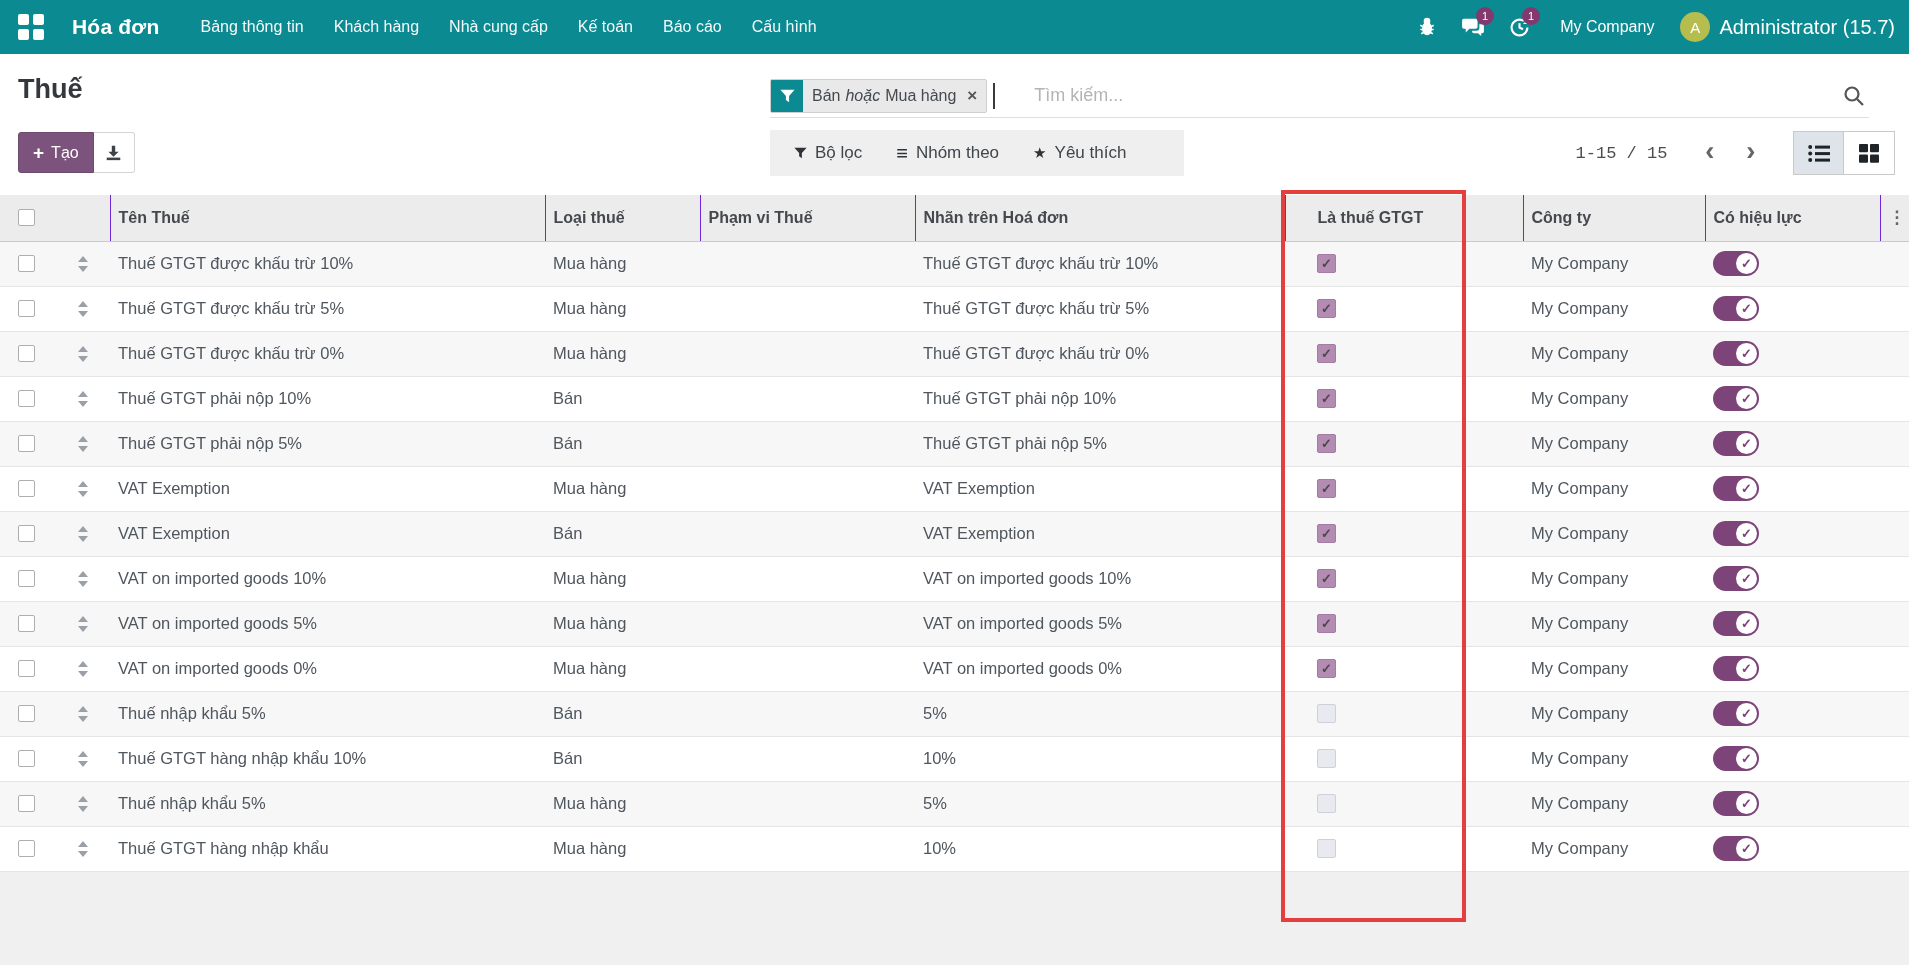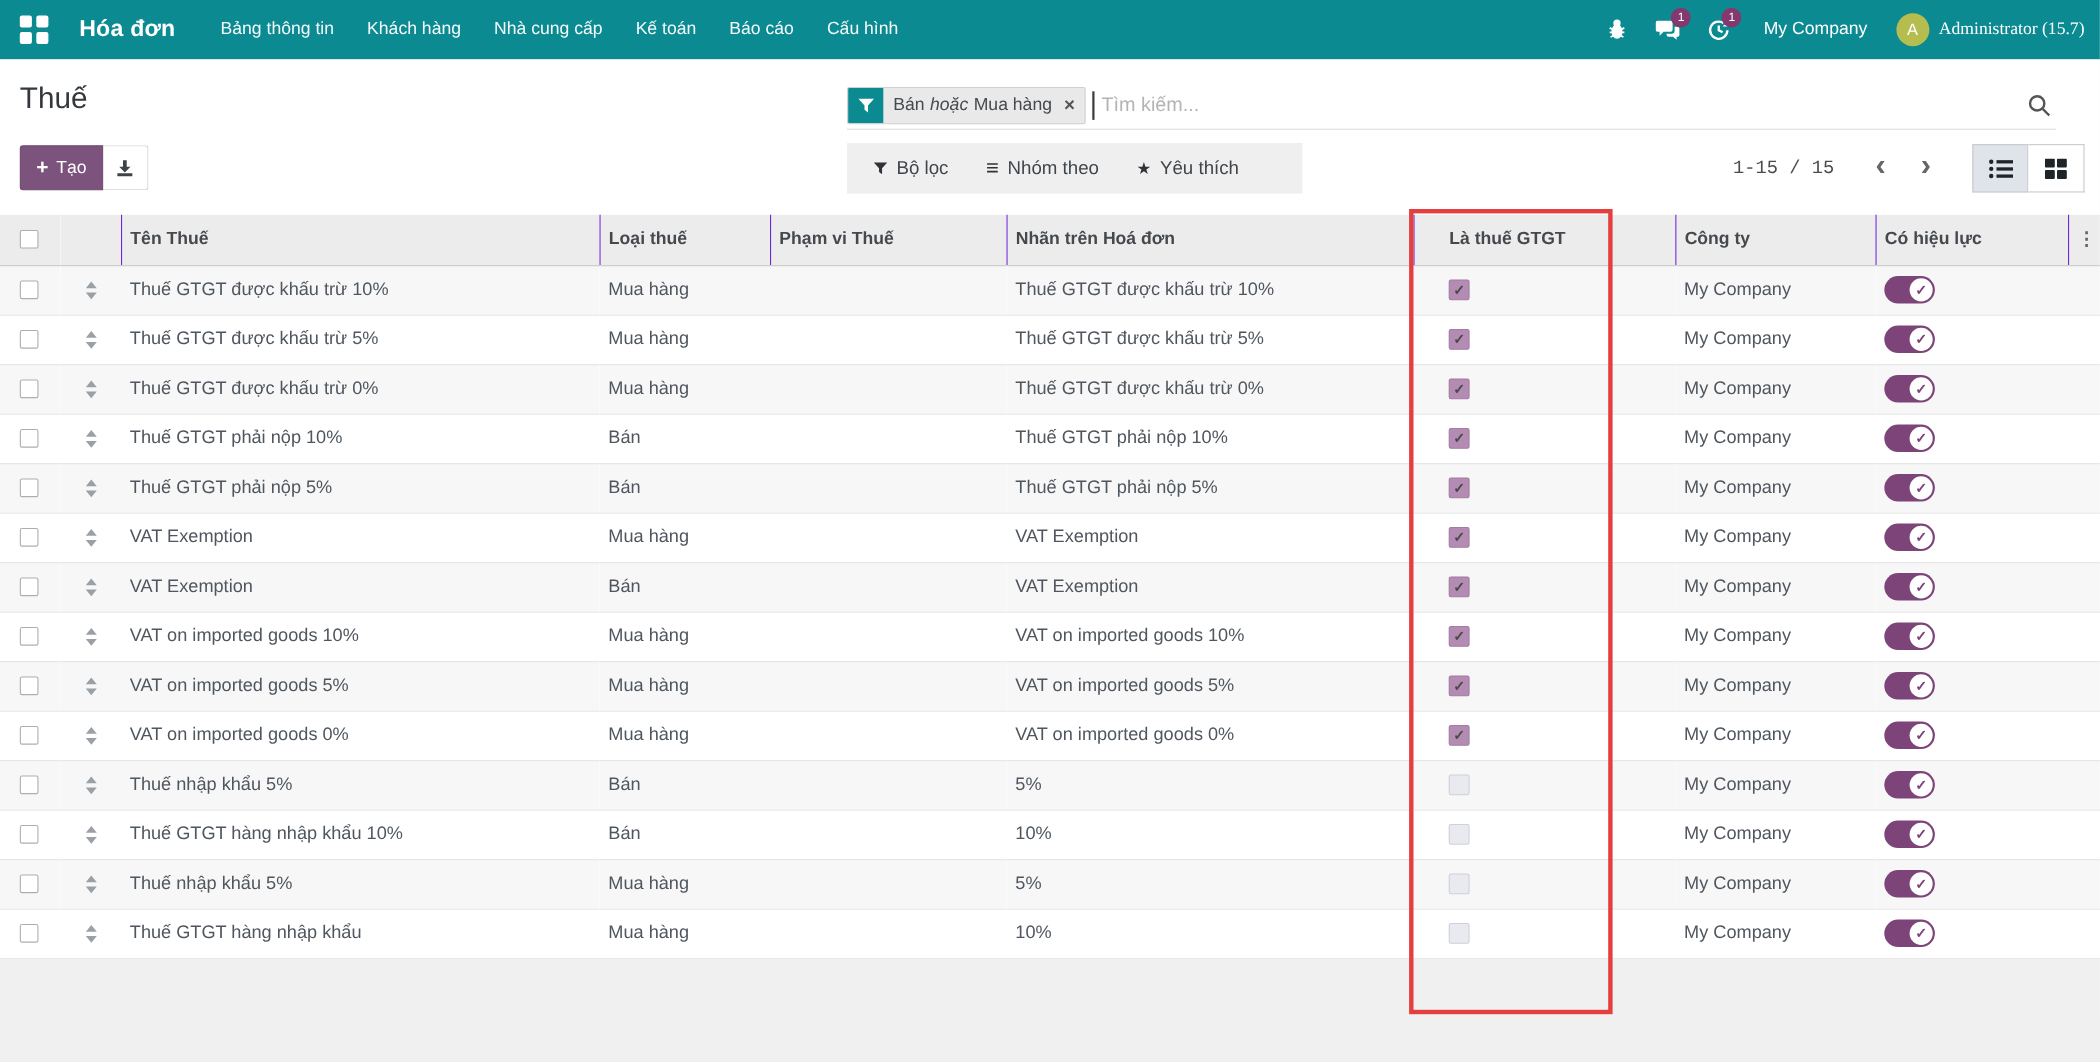--- a/index.html
+++ b/index.html
@@ -21,32 +21,32 @@
   .brand { font-size:21px; font-weight:bold; margin:0 26px 0 22px; letter-spacing:.2px; cursor:pointer;}
   .menu { display:flex; align-items:flex-end; height:100%; }
   .menu .mitem { font-size:16px; padding:0 15px; height:100%; display:flex; align-items:center; cursor:pointer; color:rgba(255,255,255,.96); white-space:nowrap;}
   .spacer { flex:1; }
   .systray { display:flex; align-items:center; gap:8px; }
   .tray-icon { position:relative; width:38px; height:38px; display:flex; align-items:center; justify-content:center; cursor:pointer;}
   .badge { position:absolute; top:-1px; right:-2px; min-width:18px; height:18px; border-radius:9px; background:#83396d; color:#fff; font-size:11px; display:flex; align-items:center; justify-content:center; padding:0 4px;}
   .company-label { font-size:16px; margin:0 18px 0 14px; cursor:pointer; white-space:nowrap;}
   .userblock { display:flex; align-items:center; cursor:pointer; }
   .avatar { width:30px; height:30px; border-radius:50%; background:#b5bd4f; color:#fff; display:flex; align-items:center; justify-content:center; font-size:15px; margin-right:9px;}
-  .username { font-size:16px; white-space:nowrap;font-family:Liberation Serif, serif;}
+  .username { font-size:20px; white-space:nowrap;}
   
   .control { position:relative; height:141px; background:#fff; }
-  .page-title { position:absolute; left:18px; top:20px; font-size:27px; font-weight:400; color:#33383d;}
+  .page-title { position:absolute; left:18px; top:20px; font-size:27px; font-weight:700; color:#33383d;}
   .searchbar { position:absolute; left:770px; right:40px; top:22px; height:42px; display:flex; align-items:center; border-bottom:1px solid #dedede; padding-bottom:2px;}
   .facet { display:flex; align-items:stretch; border:1px solid #cfcfcf; background:#e9e9e9; border-radius:2px; height:34px; overflow:hidden; cursor:pointer;}
   .facet-icon { width:32px; background:#0b8a92; display:flex; align-items:center; justify-content:center;}
   .facet-text { display:flex; align-items:center; padding:0 9px; font-size:16px; color:#454a50; gap:5px; white-space:nowrap;}
   .facet-text .conn { font-style:italic; }
   .facet-remove { display:flex; align-items:center; padding:0 9px 0 2px; font-size:17px; font-weight:bold; color:#555; }
   .caret-bar { width:2px; height:26px; background:#3a3a3a; margin-left:6px;}
-  .searchbar input { flex:1; border:none; outline:none; font-size:18px; color:#333; padding:0 6px; font-family:"Liberation Sans",sans-serif; background:transparent;}
+  .searchbar input { flex:1; border:none; outline:none; font-size:18px; color:#333; padding:0 6px; font-family:"Liberation Sans",sans-serif; background:transparent;margin-left:33px;}
   .searchbar input::placeholder { color:#b4b4b4; }
   .mag { display:flex; align-items:center; padding:0 4px; cursor:pointer;}
   .btnrow { position:absolute; left:18px; top:78px; display:flex; height:41px;}
   .btn-create { background:#7c537c; color:#fff; border:1px solid #6f4a6f; font-size:16px; padding:0 14px; border-radius:3px 0 0 3px; cursor:pointer; display:flex; align-items:center; gap:7px; font-family:inherit;}
   .btn-create .plus { font-size:19px; font-weight:bold; }
   .btn-export { background:#fff; border:1px solid #d5d5d5; border-left:none; width:41px; display:flex; align-items:center; justify-content:center; cursor:pointer; border-radius:0 3px 3px 0;}
   .filterbar { position:absolute; left:770px; top:76px; height:46px; background:#efefef; display:inline-flex; align-items:center; padding:0 44px 0 10px; gap:6px;}
   .fbtn { display:flex; align-items:center; gap:8px; font-size:17px; color:#3f454b; padding:0 14px; height:100%; cursor:pointer; white-space:nowrap;}
   .fbtn .glyph { font-size:15px; color:#2f3338; }
   .pager { position:absolute; right:14px; top:76px; height:46px; display:flex; align-items:center;font-family:Liberation Mono, monospace;}

